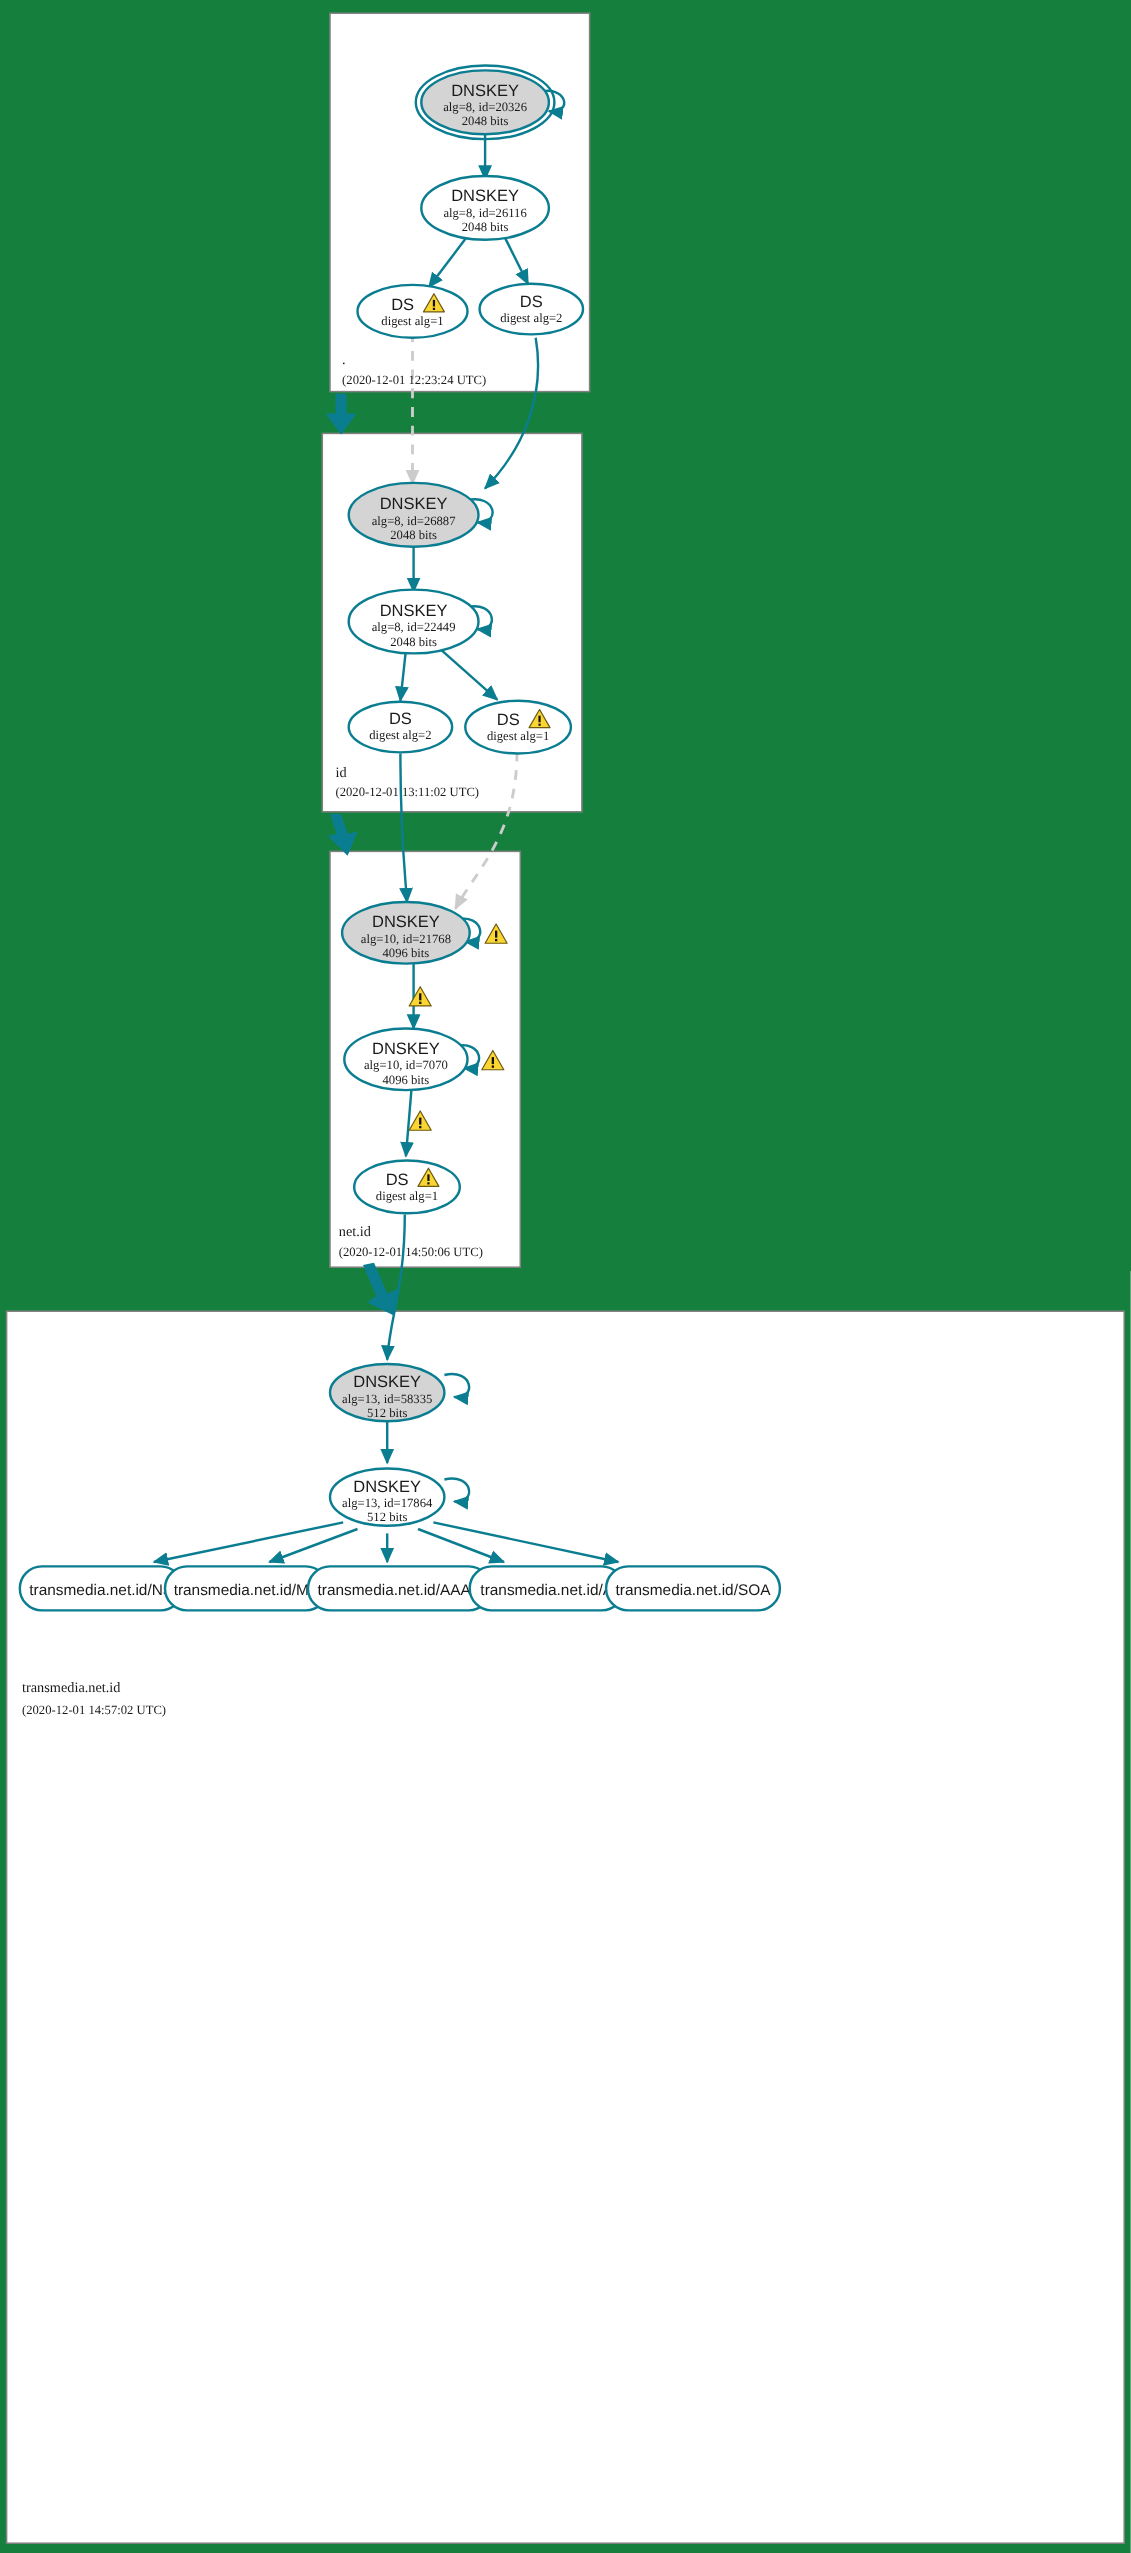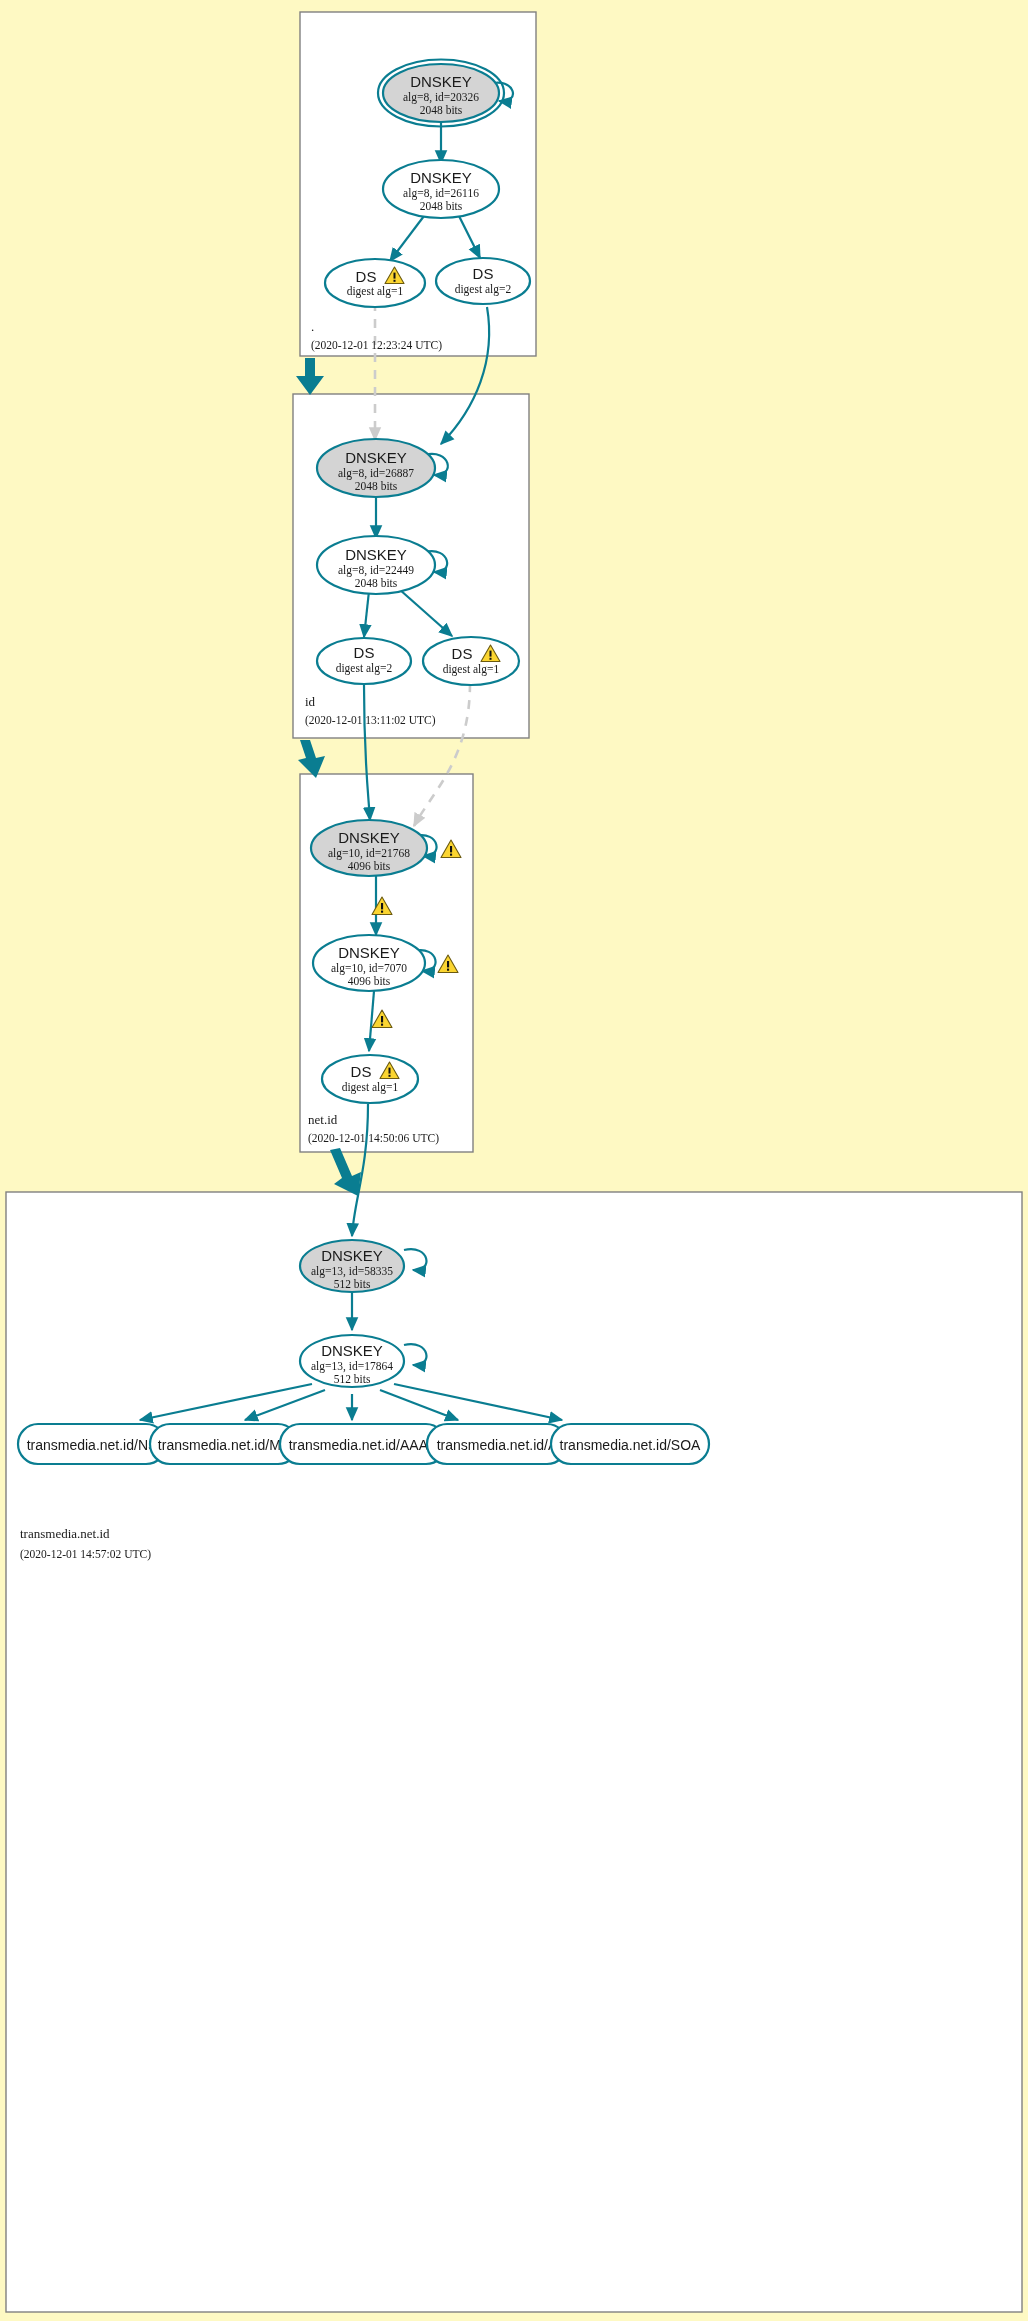--- a/index.html
+++ b/index.html
@@ -10,21 +10,21 @@
   body {
     font-family: "Liberation Sans", sans-serif;
     width: 1028px;
     height: 2321px;
     overflow: hidden;
   }
   #stage {
     position: relative;
     width: 1028px;
     height: 2321px;
-    background: #fef9c3;
+    background: #15803d;
   }
   svg#graph {
     display: block;
     width: 1028px;
     height: 2321px;
   }
   .zone-box {
     fill: #ffffff;
     stroke: #808080;
     stroke-width: 1.4;

